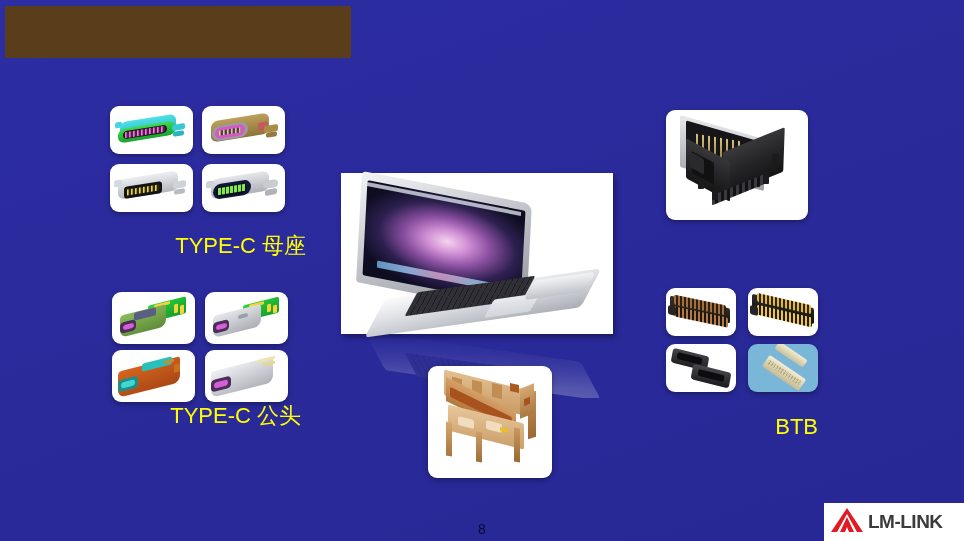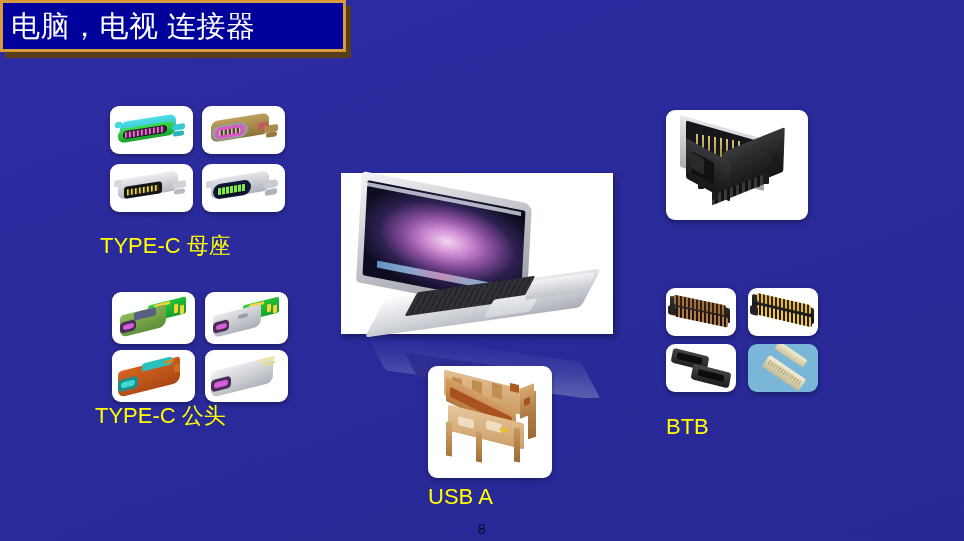--- a/index.html
+++ b/index.html
@@ -48,21 +48,21 @@
     overflow: hidden;
   }
   .card .art { position: absolute; inset: 0; }
 
   
   .group-label {
     position: absolute;
     color: #ffff00;
     font-size: 22px;
     white-space: nowrap;
-    text-align: left;
+    text-align: right;
   }
   .tcf-body {
     position: absolute;
     border-radius: 7px/6px;
     transform: skewY(-9deg);
   }
   .tcf-slot {
     position: absolute;
     border-radius: 5px;
     transform: skewY(-9deg);
@@ -212,23 +212,20 @@
     font-weight: bold;
     letter-spacing: -0.5px;
   }
 </style>
 </head>
 <body>
 
 <div id="slide">
 
   <div id="title-shadow"></div>
-  <div id="title-box">
-    <span id="title-text">电脑，电视 连接器</span>
-  </div>
 
   <div class="card" style="left:110px; top:106px; width:83px; height:48px;">
     <div class="art">
       <div class="tcf-body" style="left:10px; top:12px; width:56px; height:20px; background:linear-gradient(180deg,#4fe0e8,#23a9b4);"></div>
       <div class="tcf-body" style="left:8px; top:19px; width:57px; height:14px; background:linear-gradient(180deg,#3ddc4e,#17a32b);"></div>
       <div class="tcf-slot" style="left:13px; top:22px; width:44px; height:8px; background:#1a1a22;"></div>
       <div class="tcf-pins" style="left:15px; top:23px; width:40px; height:6px; background-image:repeating-linear-gradient(90deg,#f07cd8 0 2px,#5a1a50 2px 4px);"></div>
       <div class="ear" style="left:62px; top:18px; width:13px; height:6px; background:#37c9d4;"></div>
       <div class="ear" style="left:63px; top:25px; width:11px; height:5px; background:#2ab4bf;"></div>
       <div class="ear" style="left:5px; top:16px; width:7px; height:6px; background:#46d6de;"></div>
@@ -406,18 +403,27 @@
       <div class="usb-part" style="left:58px; top:56px; width:16px; height:9px; background:#f0dcbf; transform:skewY(14deg); border-radius:2px;"></div>
       <div class="usb-part" style="left:72px; top:62px; width:8px; height:4px; background:#e8c12a; transform:skewY(14deg);"></div>
       <div class="usb-part" style="left:18px; top:56px; width:6px; height:34px; background:linear-gradient(180deg,#d5a871,#a9763c); transform:skewY(8deg);"></div>
       <div class="usb-part" style="left:48px; top:66px; width:6px; height:30px; background:linear-gradient(180deg,#cc9e66,#a06f38); transform:skewY(8deg);"></div>
       <div class="usb-part" style="left:86px; top:62px; width:6px; height:34px; background:linear-gradient(180deg,#c8985f,#9a6a34); transform:skewY(8deg);"></div>
       <div class="usb-part" style="left:100px; top:26px; width:8px; height:46px; background:linear-gradient(180deg,#c49059,#9c6932); transform:skewY(-16deg);"></div>
       <div class="usb-part" style="left:92px; top:20px; width:14px; height:30px; background:linear-gradient(180deg,#d6a872,#ab7942); transform:skewY(-22deg);"></div>
       <div class="usb-part" style="left:96px; top:32px; width:6px; height:7px; background:#a8521d; transform:skewY(-22deg);"></div>
     </div>
   </div>
-  <div class="group-label" style="left:428px; top:484px; width:124px;">USB A</div>
 
   <div id="page-number">8</div>
 
+  <div id="logo-box">
+    <span>
+      <svg width="34" height="26" viewBox="0 0 34 26" aria-hidden="true">
+        <polygon points="17,1 33,25 25,25 17,11 9,25 1,25" fill="#e01b24"></polygon>
+        <polygon points="17,7 27,25 21,25 17,17 13,25 7,25" fill="#ffffff"></polygon>
+        <polygon points="17,10 24,25 19,25 17,20 15,25 10,25" fill="#e01b24"></polygon>
+      </svg>
+    </span>
+    <span id="logo-text">LM-LINK</span>
+  </div>
 
 </div>
 
 </body></html>

